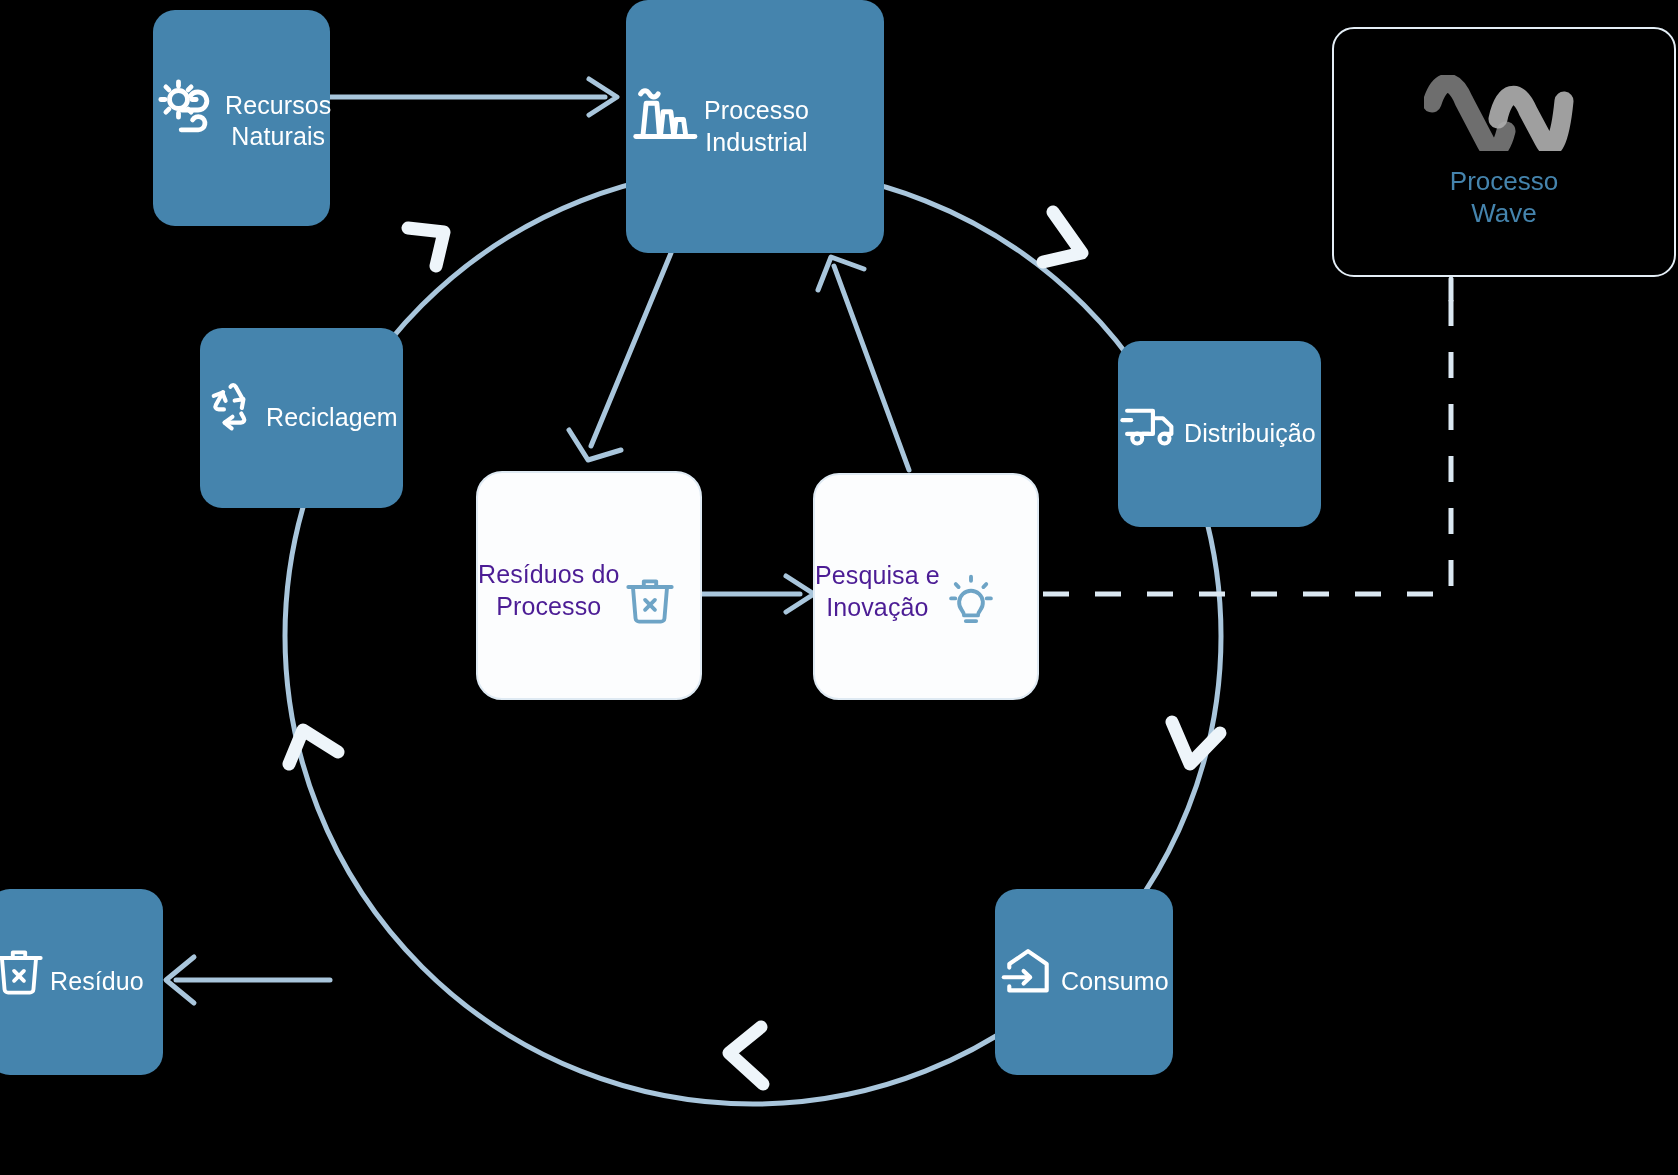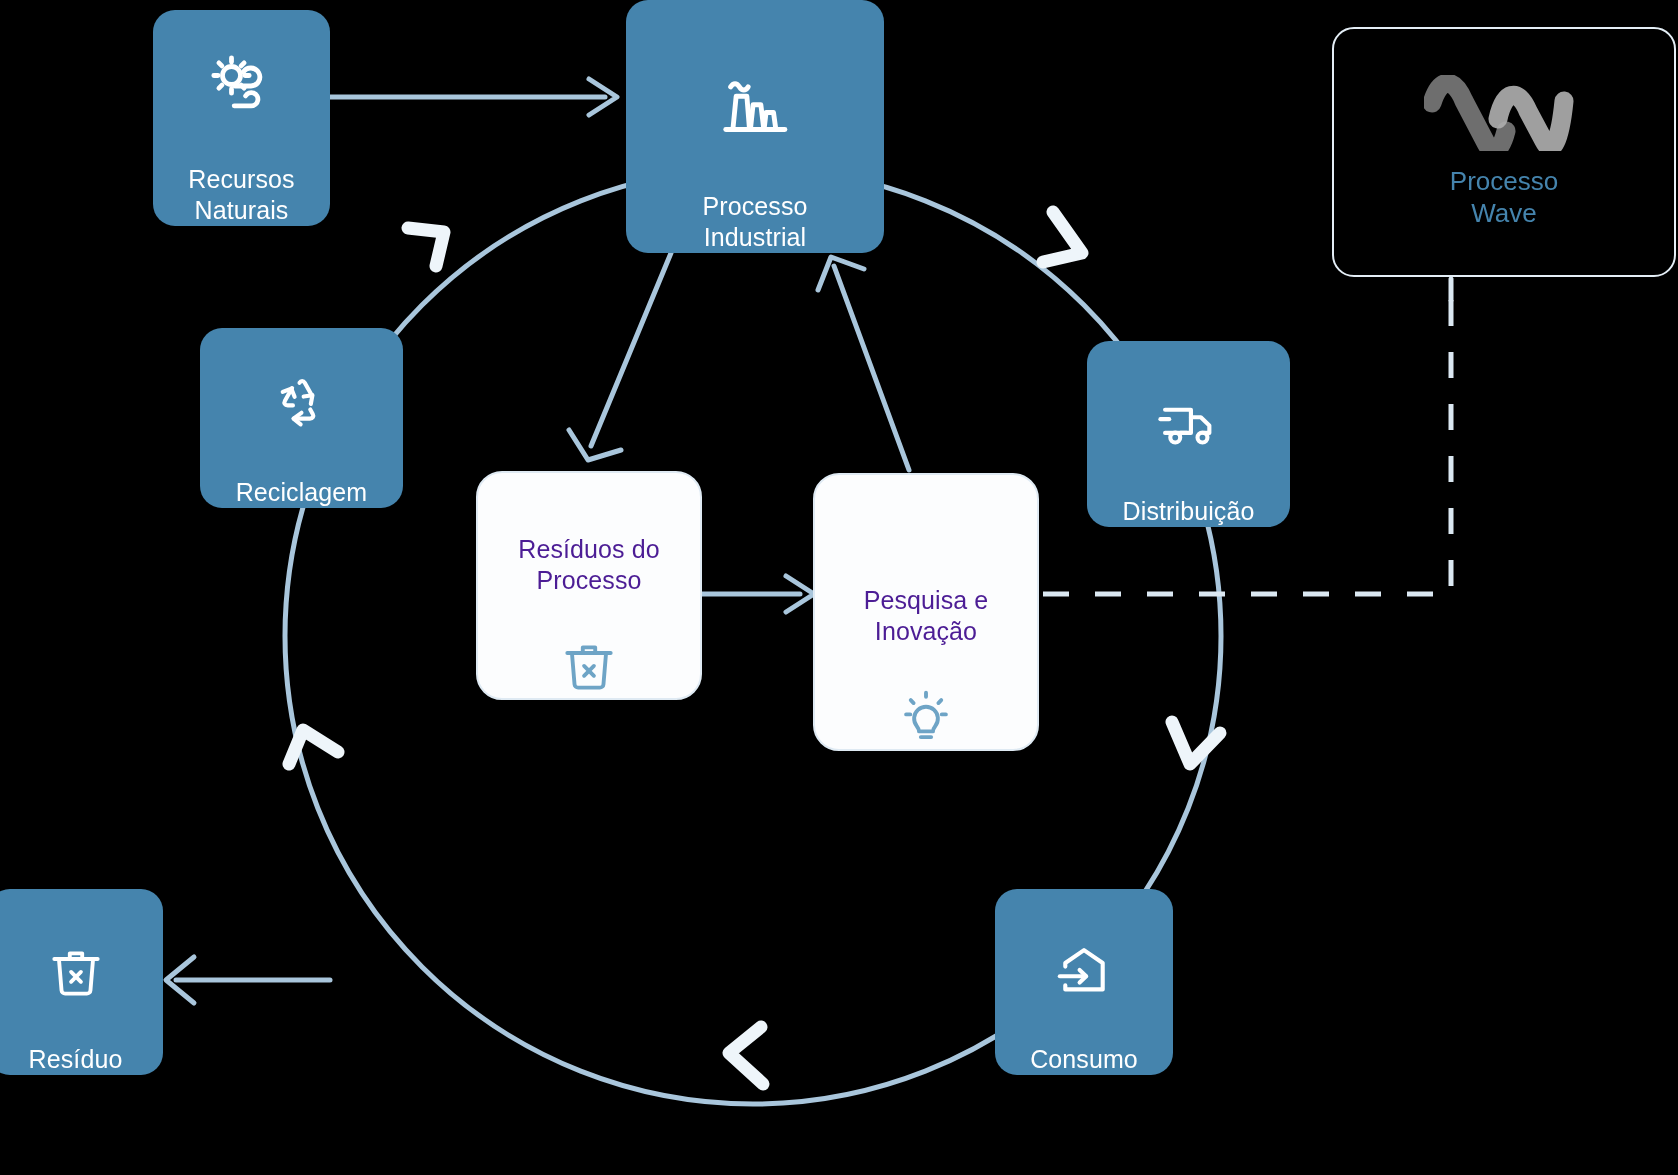--- a/index.html
+++ b/index.html
@@ -23,24 +23,22 @@
     height: 1175px;
     pointer-events: none;
   }
 
   
   .node {
     position: absolute;
     box-sizing: border-box;
     border-radius: 22px;
     display: flex;
-    flex-direction: column;
     align-items: center;
-    justify-content: flex-end;
-    gap: 20px;
+    justify-content: flex-start;
   }
   .node.solid {
     background: #4584ad;
   }
   .node.solid .node-label { color: #ffffff; }
   .node.solid .node-icon svg { stroke: #ffffff; }
 
   .node.card {
     background: #fcfdfe;
     border: 2px solid #dfeaf3;
@@ -175,21 +173,21 @@
         <path d="M5.2 18.5 6.2 8.4h3.3l.8 10.1"></path>
         <path d="M10.6 18.5 11.4 11h2.4l.9 7.5"></path>
         <path d="M14.8 18.5 15.4 13.4h2.3l.7 5.1"></path>
         <path d="M3 18.6h18.2"></path>
       </svg>
     </div>
     <div class="node-label">Processo
 Industrial</div>
   </div>
 
-  <div class="node solid" style="left:1087px; top:341px; width:203px; height:186px;">
+  <div class="node solid" style="left:1118px; top:341px; width:203px; height:186px;">
     <div class="node-icon" style="margin-bottom:20px;">
       <svg width="66" height="66" viewBox="0 0 24 24" fill="none" stroke-width="1.5" stroke-linecap="round" stroke-linejoin="round">
         <path d="M3.3 7.2h9.4v8.4H3.3"></path>
         <path d="M12.7 9.9h3.6l3.1 3v2.7h-2"></path>
         <path d="M11.2 15.6H8.9"></path>
         <path d="M1.6 10.6h3.2"></path>
         <circle cx="7" cy="17.3" r="1.8"></circle>
         <circle cx="16.9" cy="17.3" r="1.8"></circle>
       </svg>
     </div>
@@ -240,21 +238,21 @@
     <div class="node-icon" style="margin-top:20px;">
       <svg width="62" height="62" viewBox="0 0 24 24" fill="none" stroke-width="1.5" stroke-linecap="round" stroke-linejoin="round">
         <path d="M3.6 6.6h16.8"></path>
         <path d="M9.6 6.6V4.4h4.8v2.2"></path>
         <path d="M5.4 6.6l1 12.1a1.4 1.4 0 0 0 1.4 1.3h8.4a1.4 1.4 0 0 0 1.4-1.3l1-12.1"></path>
         <path d="M10.1 11.6l3.8 3.8M13.9 11.6l-3.8 3.8"></path>
       </svg>
     </div>
   </div>
 
-  <div class="node card" style="left:813px; top:473px; width:226px; height:278px; padding-top:10px;">
+  <div class="node card" style="left:813px; top:473px; width:226px; height:227px; padding-top:10px;">
     <div class="node-label">Pesquisa e
 Inovação</div>
     <div class="node-icon" style="margin-top:20px;">
       <svg width="62" height="62" viewBox="0 0 24 24" fill="none" stroke-width="1.5" stroke-linecap="round" stroke-linejoin="round">
         <path d="M8.4 15.1a4.6 4.6 0 1 1 7.2 0c-.6.8-.9 1.3-.9 2.1H9.3c0-.8-.3-1.3-.9-2.1z"></path>
         <path d="M10 19.4h4"></path>
         <path d="M12 2.2v1.6M4.3 10.6h1.6M18.1 10.6h1.6M6.1 5.1l1.1 1.1M17.9 5.1l-1.1 1.1"></path>
       </svg>
     </div>
   </div>

